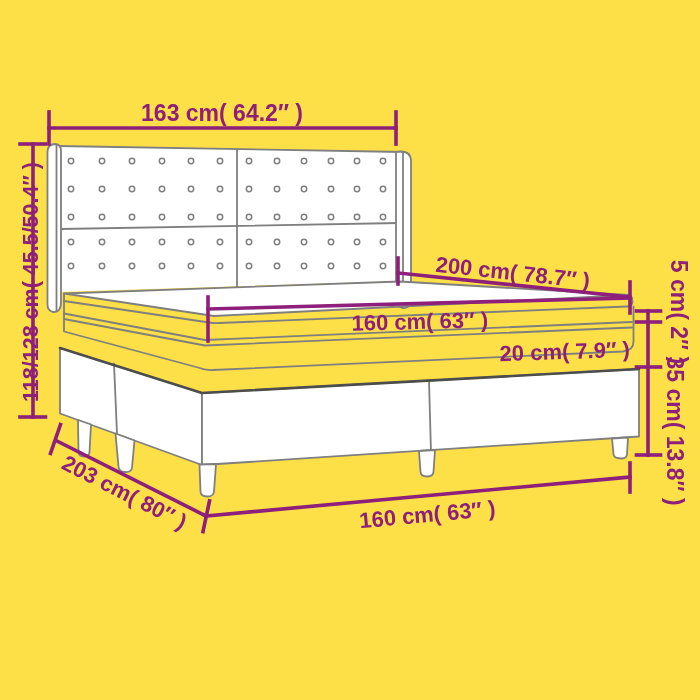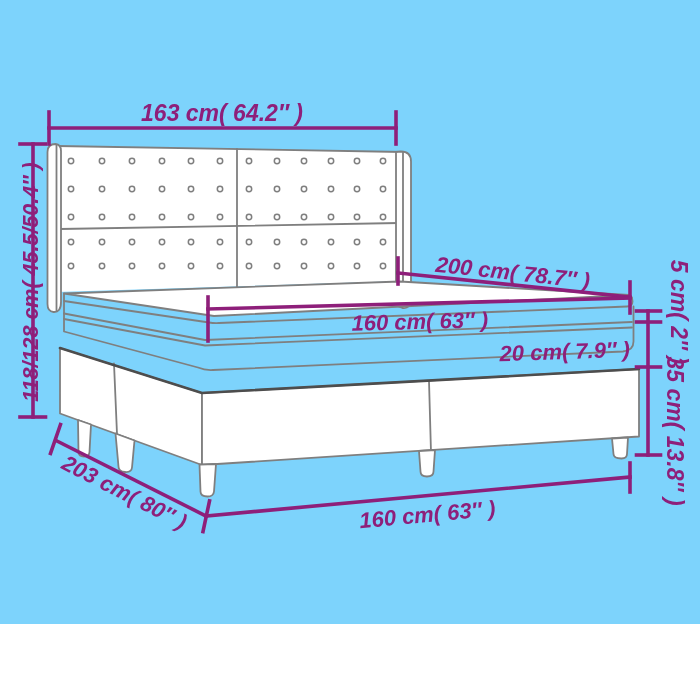--- a/index.html
+++ b/index.html
@@ -1,16 +1,16 @@
 <!DOCTYPE html>
 <html><head>
 <meta charset="utf-8">
 <style>
   html,body{margin:0;padding:0;background:#ffffff;}
-  .stage{width:700px;height:624px;background:#7dd3fc;overflow:hidden;position:relative;font-style:italic;}
+  .stage{width:700px;height:700px;background:#fde047;overflow:hidden;position:relative;}
   svg{display:block;}
   text{font-family:"Liberation Sans","DejaVu Sans",sans-serif;font-weight:bold;}
 </style>
 </head>
 <body>
 
 <div class="stage">
 <svg width="700" height="700" viewBox="0 0 700 700">
 
   <g stroke="#7f7f7f" stroke-width="1.8" fill="none" stroke-linejoin="round" stroke-linecap="round">

